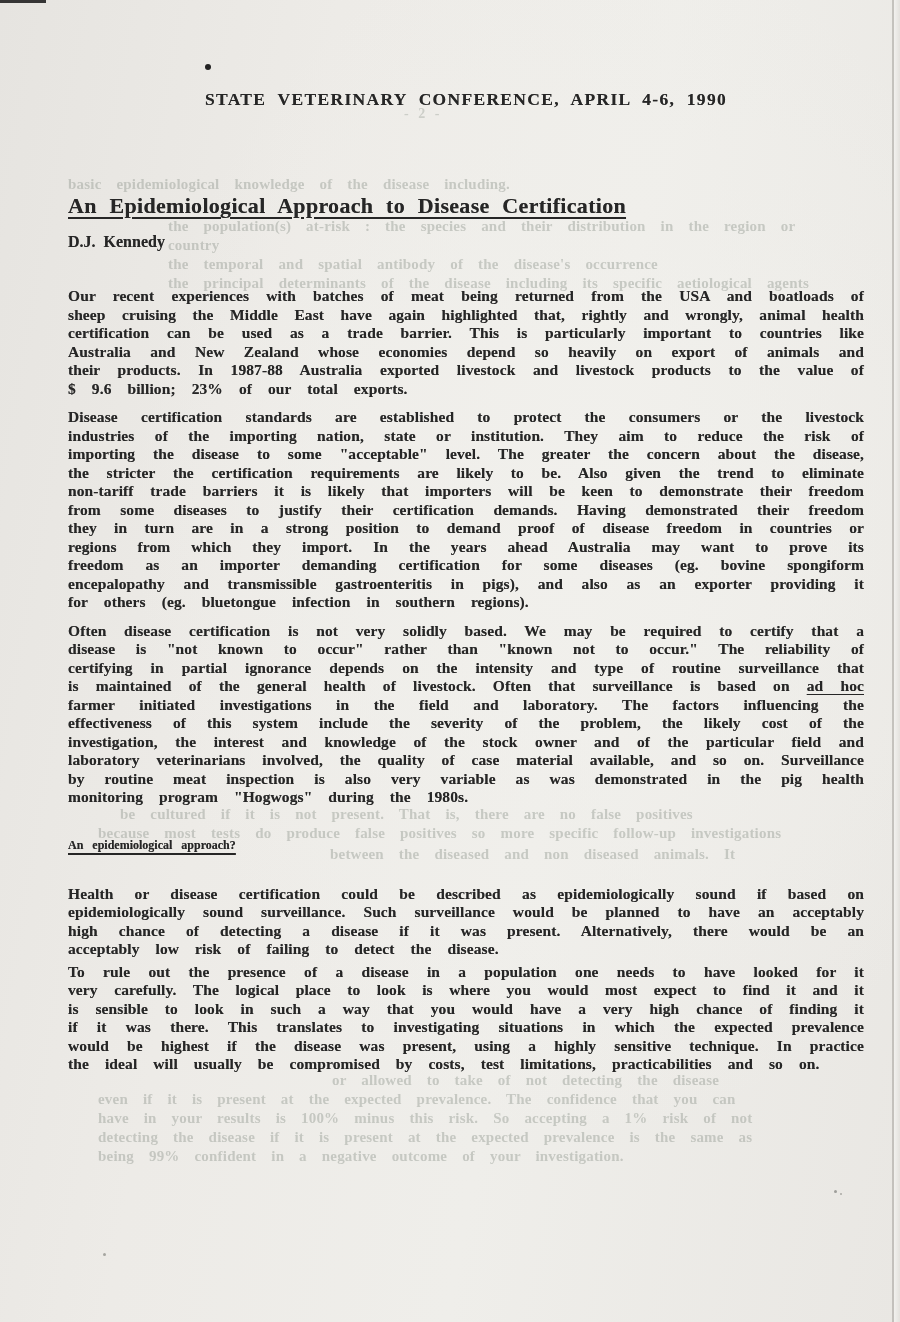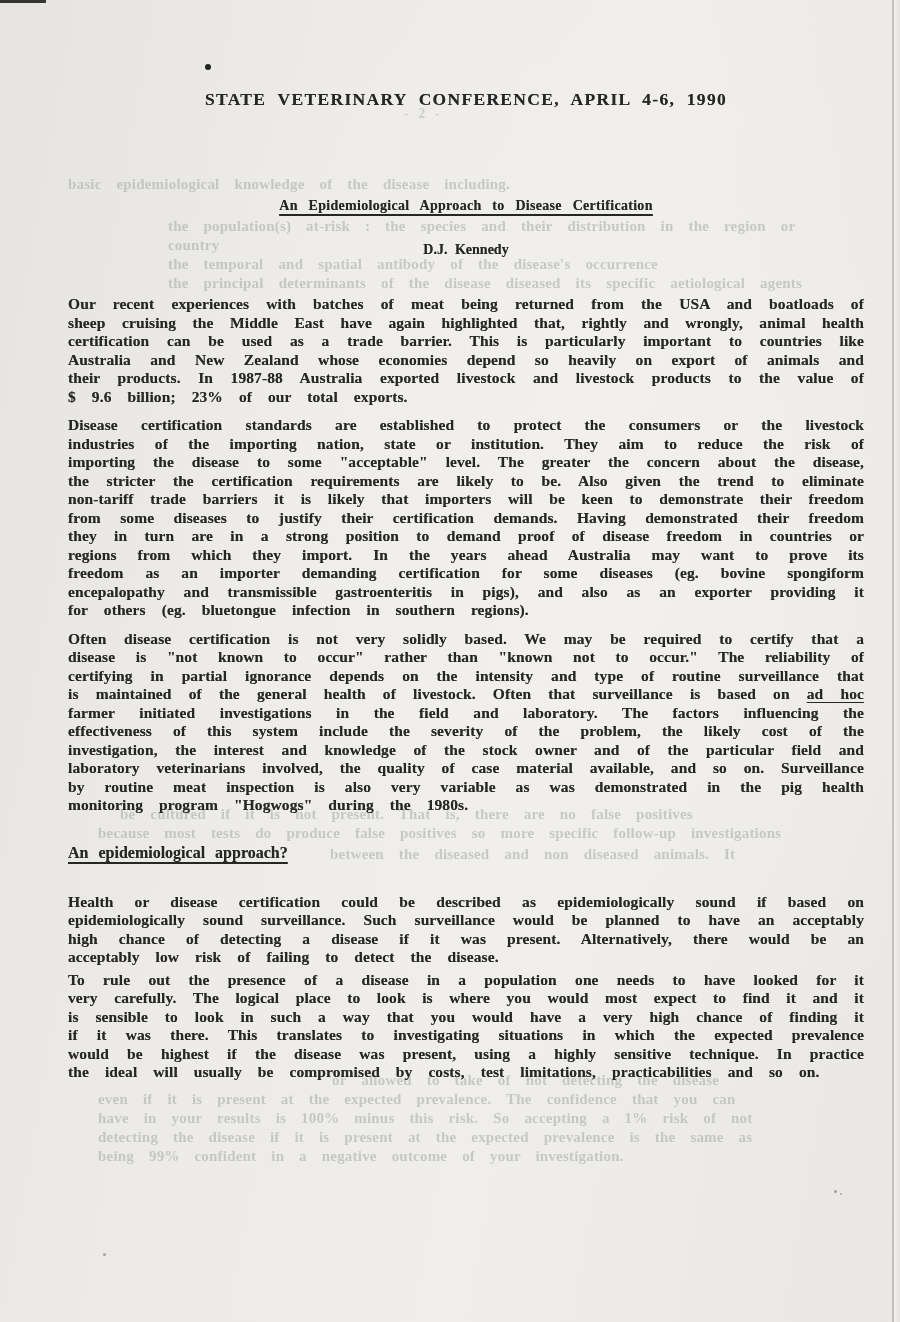--- a/index.html
+++ b/index.html
@@ -32,59 +32,59 @@
   }
   .ghost.pgnum{font-size:14px;letter-spacing:2px;word-spacing:2px;opacity:.4;}
   
   .content{position:absolute;inset:0;z-index:2;padding:88px 36px 0 68px;box-sizing:border-box;color:var(--ink);}
   .header{
     text-align:center; font-weight:bold; font-size:17.5px; line-height:22px;
     letter-spacing:1.3px; word-spacing:6px;
     text-shadow:0 0 .5px rgba(20,20,20,.5);
   }
   .title{
-    margin:86px 0 0 0; text-align:center; font-weight:bold; font-size:14px; line-height:20px;
+    margin:86px 0 0 0; font-weight:bold; font-size:22px; line-height:20px;
     letter-spacing:.3px; word-spacing:7px;
     text-decoration:underline; text-underline-offset:4px; text-decoration-thickness:1.5px;
     text-shadow:0 0 .5px rgba(20,20,20,.5);
   }
   .author{
-    margin-top:24px; text-align:center; font-weight:bold; font-size:14px; line-height:19px;
+    margin-top:16px; text-align:left; font-weight:bold; font-size:16px; line-height:19px;
     word-spacing:4px; text-shadow:0 0 .5px rgba(20,20,20,.5);
   }
   p.body{
     margin:10px 0 0 0; text-align:justify;
     font-weight:bold; font-size:15.5px; line-height:18.5px;
     letter-spacing:.1px; word-spacing:12px;
     text-shadow:0 0 .5px rgba(25,25,25,.45);
   }
   p.first{margin-top:36px;}
   p.after-heading{margin-top:30px;}
   p.gap{margin-top:4px;}
   .section-heading{
-    margin:28px 0 0 0; font-weight:bold; font-size:16px; line-height:20px;
+    margin:28px 0 0 0; font-weight:bold; font-size:12px; line-height:20px;
     word-spacing:6px; text-decoration:underline; text-underline-offset:4px;
     text-decoration-thickness:1.5px; text-shadow:0 0 .5px rgba(20,20,20,.5);
   }
   .ul{text-decoration:underline; text-underline-offset:3px;}
 </style>
 </head>
 <body>
 
 <div class="paper">
 
   <div class="ghost-layer">
     <span class="ghost pgnum" style="top:106px;left:404px">- 2 -</span>
 
     <span class="ghost" style="top:176px;left:68px">basic epidemiological knowledge of the disease including.</span>
 
     <span class="ghost" style="top:218px;left:168px">the population(s) at-risk : the species and their distribution in the region or</span>
     <span class="ghost" style="top:237px;left:168px">country</span>
     <span class="ghost" style="top:256px;left:168px">the temporal and spatial antibody of the disease's occurrence</span>
-    <span class="ghost" style="top:275px;left:168px">the principal determinants of the disease diseased its specific aetiological agents</span>
+    <span class="ghost" style="top:275px;left:168px">the principal determinants of the disease including its specific aetiological agents</span>
 
 
     <span class="ghost" style="top:806px;left:120px">be cultured if it is not present.  That is, there are no false positives</span>
     <span class="ghost" style="top:825px;left:98px">because most tests do produce false positives so more specific follow-up investigations</span>
     <span class="ghost" style="top:846px;left:330px">between the diseased and non diseased animals.  It</span>
 
     <span class="ghost" style="top:1072px;left:332px">or allowed to take of not detecting the disease</span>
     <span class="ghost" style="top:1091px;left:98px">even if it is present at the expected prevalence.  The confidence that you can</span>
     <span class="ghost" style="top:1110px;left:98px">have in your results is 100% minus this risk.  So accepting a 1% risk of not</span>
     <span class="ghost" style="top:1129px;left:98px">detecting the disease if it is present at the expected prevalence is the same as</span>

